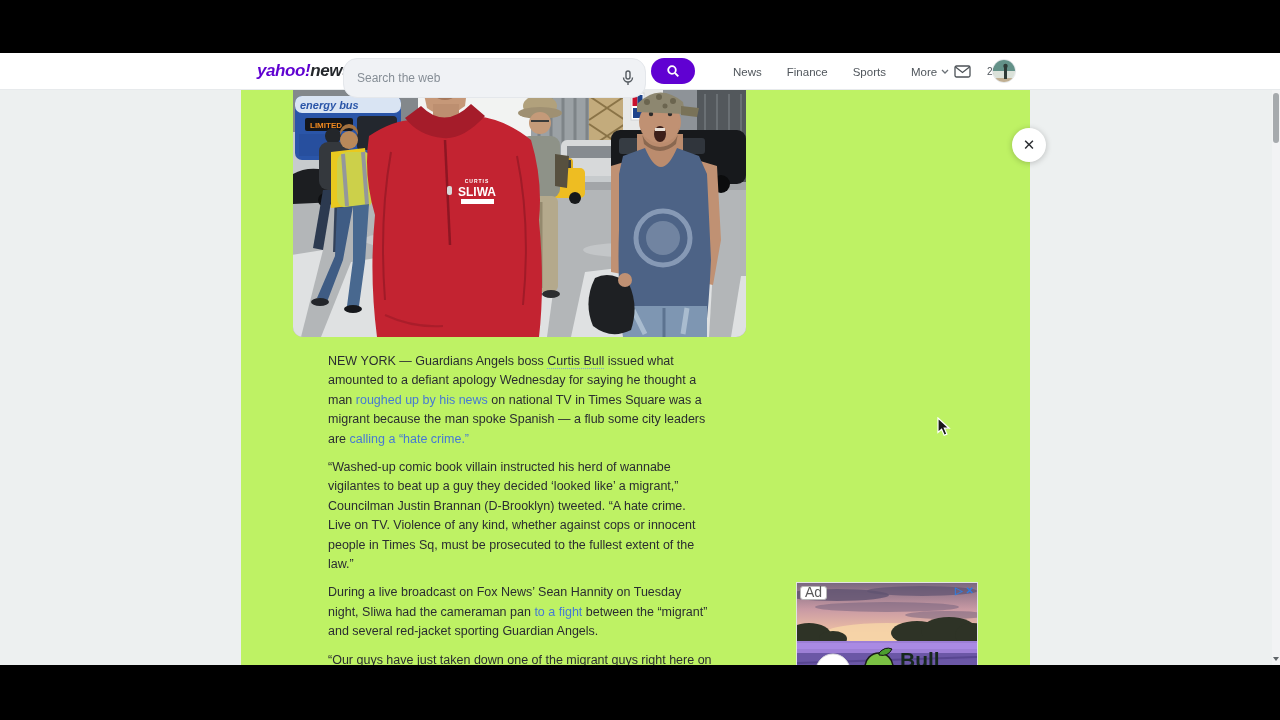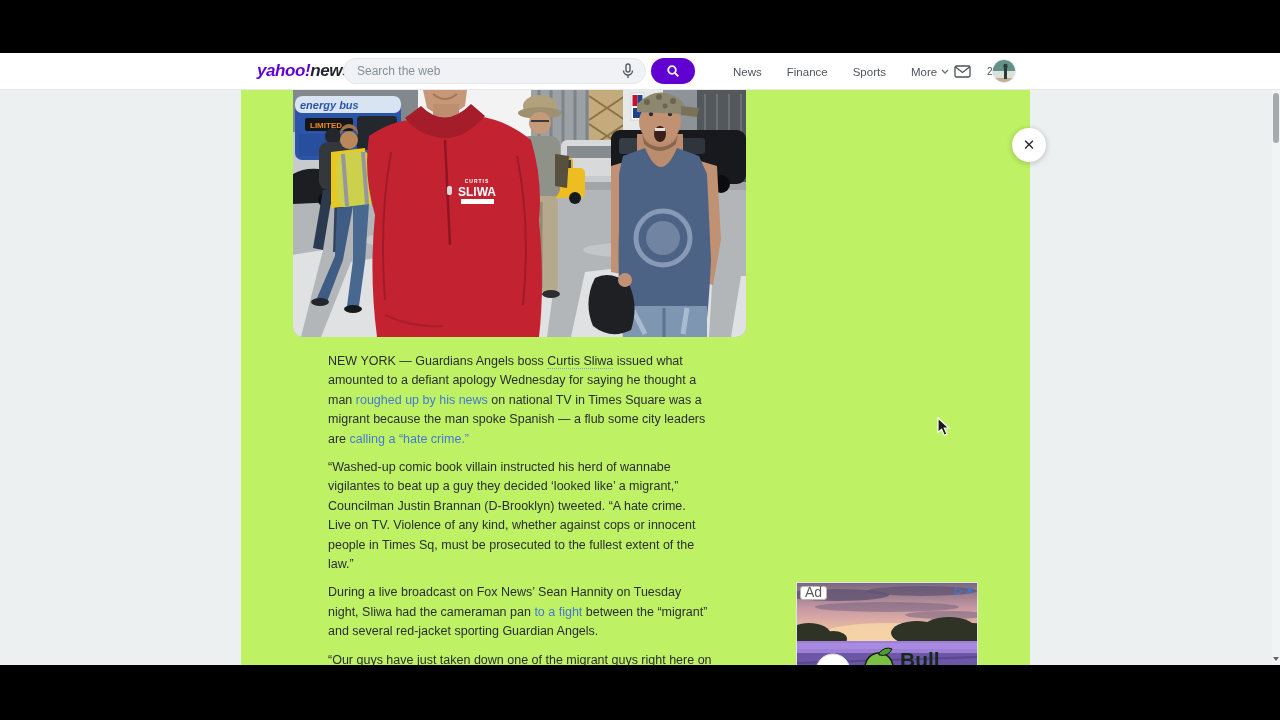--- a/index.html
+++ b/index.html
@@ -13,21 +13,21 @@
 
   .page { position:absolute; top:53px; left:0; width:1280px; height:612px; background:#edf0f0; overflow:hidden; }
 
   
   .header { position:absolute; top:0; left:0; width:1280px; height:37px; background:#fff;
             border-bottom:1px solid #e7eaec; z-index:5; }
   .logo { position:absolute; left:257px; top:8px; font-size:17px; font-weight:bold; font-style:italic;
           letter-spacing:-.4px; cursor:pointer; }
   .logo .y { color:#5f01d1; }
   .logo .n { color:#25282c; }
-  .searchbox { position:absolute; left:343px; top:5px; width:303px; height:26px; background:#f0f2f5;
+  .searchbox { position:absolute; left:343px; top:5px; width:303px; height:40px; background:#f0f2f5;
                border:1px solid #e4e7eb; border-radius:14px; display:flex; align-items:center; }
   .searchbox input { flex:1; border:none; outline:none; background:transparent; font-size:12px;
                      color:#43484d; padding:0 10px 0 13px; font-family:"Liberation Sans",sans-serif; }
   .searchbox input::placeholder { color:#868e96; }
   .mic { width:18px; height:18px; margin-right:8px; cursor:pointer; flex:0 0 auto; }
   .search-btn { position:absolute; left:651px; top:5px; width:44px; height:26px; border:none;
                 border-radius:13px; background:#6001d2; cursor:pointer; display:flex;
                 align-items:center; justify-content:center; }
   .nav { position:absolute; left:733px; top:0; height:37px; display:flex; align-items:center; gap:25px; }
   .nav-item { font-size:11.5px; color:#50565c; cursor:pointer; display:flex; align-items:center; gap:4px; }
@@ -299,21 +299,21 @@
               <rect x="330" y="216" width="84" height="31" fill="#7e96b2"></rect>
               <path d="M340,220 L352,244 M394,218 L390,244" stroke="#a9bccf" stroke-width="5" fill="none"></path>
               <line x1="371" y1="218" x2="371" y2="247" stroke="#5c7390" stroke-width="3"></line>
               <path d="M302,188 Q290,212 300,236 Q318,250 338,240 Q346,216 336,194 Q318,180 302,188 Z" fill="#1e2023"></path>
               <circle cx="332" cy="190" r="7" fill="#c09173"></circle>
             </g>
           </svg>
         </div>
 
         <div class="body-text">
-            <p><span>NEW YORK — Guardians Angels boss </span><a class="dotted">Curtis Sliwa</a><span> issued what amounted to a defiant apology Wednesday for saying he thought a man </span><a class="lnk">roughed up by his news</a><span> on national TV in Times Square was a migrant because the man spoke Spanish — a flub some city leaders are </span><a class="lnk">calling a “hate crime.”</a></p>
+            <p><span>NEW YORK — Guardians Angels boss </span><a class="dotted">Curtis Bull</a><span> issued what amounted to a defiant apology Wednesday for saying he thought a man </span><a class="lnk">roughed up by his news</a><span> on national TV in Times Square was a migrant because the man spoke Spanish — a flub some city leaders are </span><a class="lnk">calling a “hate crime.”</a></p>
             <p><span>“Washed-up comic book villain instructed his herd of wannabe vigilantes to beat up a guy they decided ‘looked like’ a migrant,” Councilman Justin Brannan (D-Brooklyn) tweeted. “A hate crime. Live on TV. Violence of any kind, whether against cops or innocent people in Times Sq, must be prosecuted to the fullest extent of the law.”</span></p>
             <p><span>During a live broadcast on Fox News’ Sean Hannity on Tuesday night, Sliwa had the cameraman pan </span><a class="lnk">to a fight</a><span> between the “migrant” and several red-jacket sporting Guardian Angels.</span></p>
             <p><span>“Our guys have just taken down one of the migrant guys right here on the corner — 42nd [St.] and Seventh [Ave.],” Sliwa said during the broadcast, calling the man a shoplifter. “They’ve taken over.”</span></p>
           </div>
       </div>
 
       <button class="close-btn">✕</button>
 
       <div class="ad">
         <svg width="180" height="130" viewBox="0 0 180 130">

